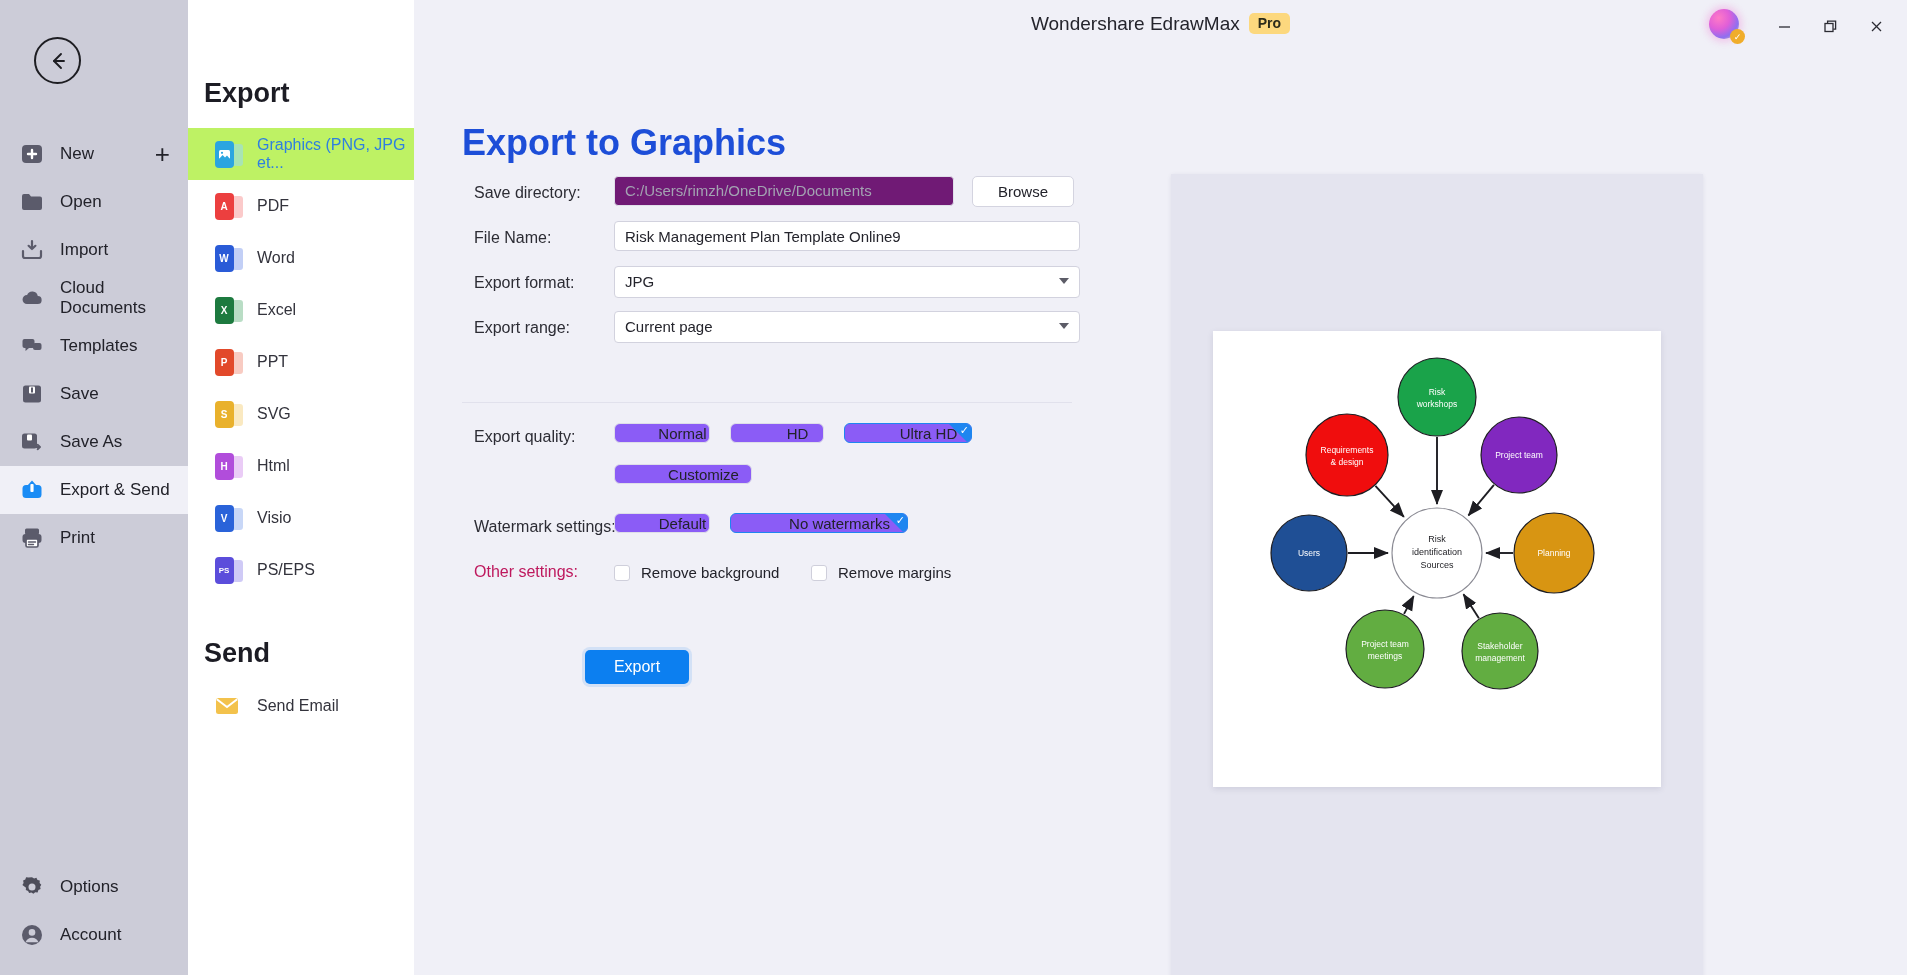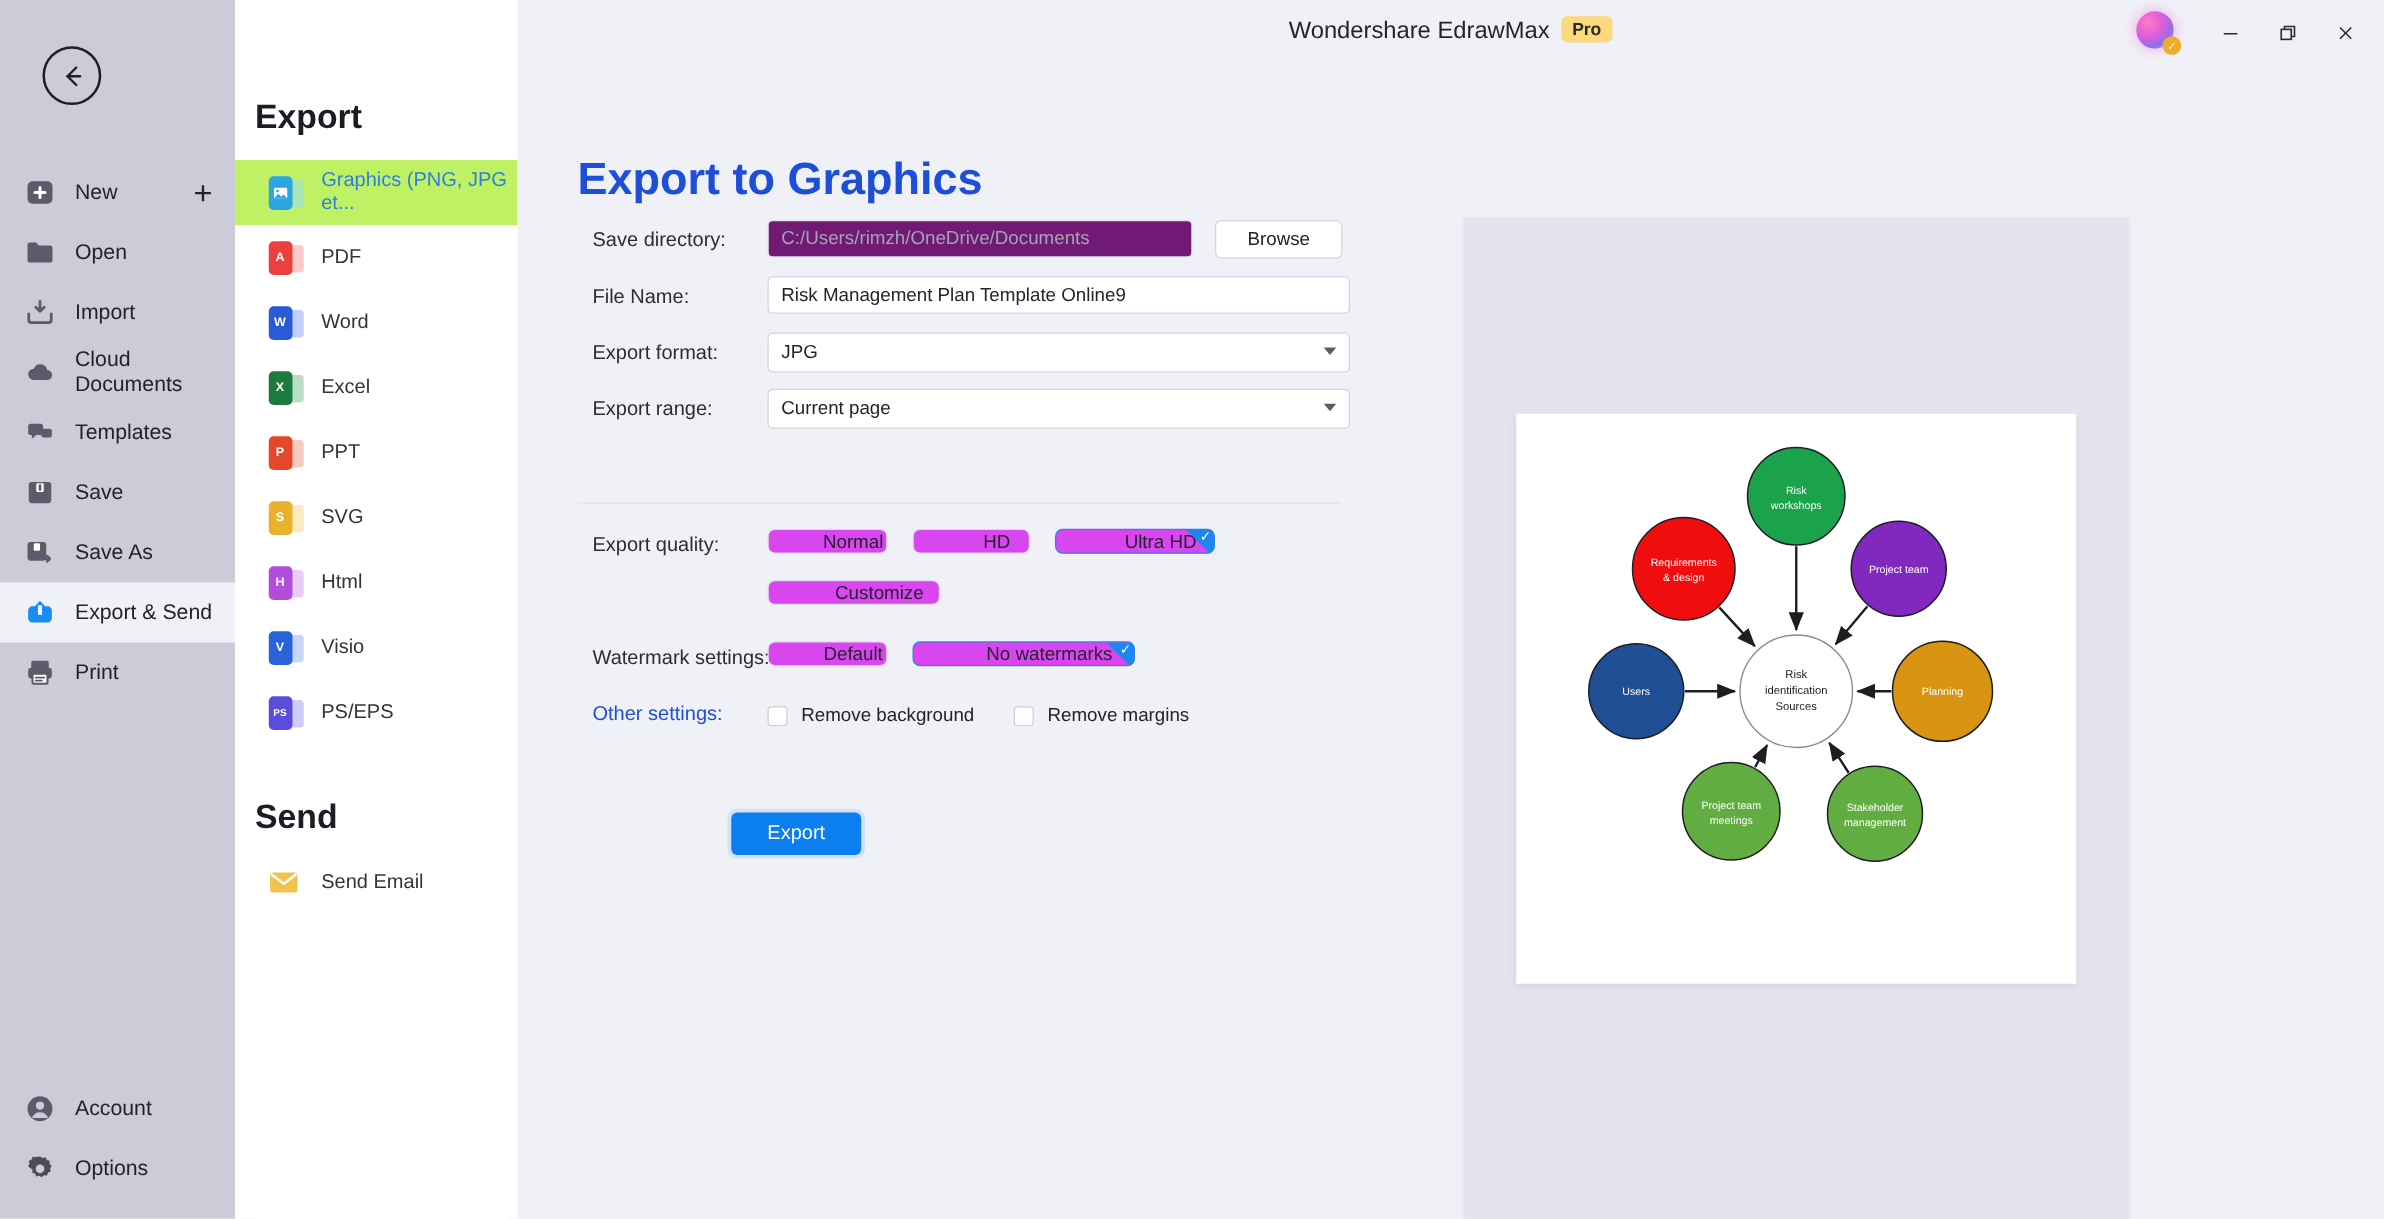--- a/index.html
+++ b/index.html
@@ -206,21 +206,21 @@
     border-top: 6px solid #5c5c67;
   }
 
   .divider {
     position: absolute; left: 48px; top: 350px;
     width: 610px; height: 1px; background: #e1e1ec;
   }
   .chip {
     position: relative; display: inline-flex; align-items: center; justify-content: center;
     height: 20px; border-radius: 6px;
-    background: #d946ef; border: 1px solid #dedee8;
+    background: #8b5cf6; border: 1px solid #dedee8;
     font-size: 15px; color: #22222a; cursor: pointer;
     font-family: "Liberation Sans", sans-serif;
     padding-left: 41px;
   }
   .chip.selected { border: 1px solid #1e86f0; overflow: hidden; }
   .chip .corner {
     position: absolute; right: 0; top: 0;
     width: 0; height: 0;
     border-top: 22px solid #1e86f0;
     border-left: 22px solid transparent;
@@ -376,35 +376,35 @@
             </svg>
         </span>
         <span>Print</span>
       </div>
     </div>
 
     <div class="rail-bottom">
       <div class="rail-item">
         <span class="ricon">
           <svg width="24" height="24" viewBox="0 0 24 24">
+              <path d="M12 2.2l2.1 1.2 2.3-.6 1.1 2.1 2.3.7-.2 2.4 1.7 1.7-1.2 2.1.5 2.3-2.2 1-.8 2.3-2.4-.2-1.8 1.6-2-1.2-2.3.5-1-2.2-2.3-.8.2-2.4L2.4 10l1.2-2 -.5-2.4 2.2-1 .8-2.3 2.4.2z" fill="#4d4d5a"></path>
+              <circle cx="12" cy="12" r="3.5" fill="#ccccd8"></circle>
+            </svg>
+        </span>
+        <span>Options</span>
+      </div>
+      <div class="rail-item">
+        <span class="ricon">
+          <svg width="24" height="24" viewBox="0 0 24 24">
               <circle cx="12" cy="12" r="10" fill="#5b5b6b"></circle>
               <circle cx="12" cy="9.4" r="3.3" fill="#ccccd8"></circle>
               <path d="M5.6 19.3a6.8 6.8 0 0112.8 0" fill="#ccccd8"></path>
             </svg>
         </span>
         <span>Account</span>
-      </div>
-      <div class="rail-item">
-        <span class="ricon">
-          <svg width="24" height="24" viewBox="0 0 24 24">
-              <path d="M12 2.2l2.1 1.2 2.3-.6 1.1 2.1 2.3.7-.2 2.4 1.7 1.7-1.2 2.1.5 2.3-2.2 1-.8 2.3-2.4-.2-1.8 1.6-2-1.2-2.3.5-1-2.2-2.3-.8.2-2.4L2.4 10l1.2-2 -.5-2.4 2.2-1 .8-2.3 2.4.2z" fill="#4d4d5a"></path>
-              <circle cx="12" cy="12" r="3.5" fill="#ccccd8"></circle>
-            </svg>
-        </span>
-        <span>Options</span>
       </div>
     </div>
   </div>
 
   <div class="menu-col">
     <div class="menu-title">Export</div>
 
     <div class="menu-list">
       <div class="menu-item active">
         <span class="micon">
@@ -639,21 +639,21 @@
     <div class="chip" style="position:absolute;left:200px;top:412px;width:138px">Customize</div>
 
     <div style="position:absolute;left:60px;top:466px;font-size:16px;color:#2c2c34">Watermark settings:</div>
     <div class="chip" style="position:absolute;left:200px;top:461px;width:96px">Default</div>
     <div class="chip selected" style="position:absolute;left:316px;top:461px;width:178px">
       <span>No watermarks</span>
       <span class="corner"></span>
       <span class="corner-tick">✓</span>
     </div>
 
-    <div style="position:absolute;left:60px;top:511px;font-size:16px;color:#1d4ed8">Other settings:</div>
+    <div style="position:absolute;left:60px;top:511px;font-size:16px;color:#be185d">Other settings:</div>
     <label class="cb-label" style="position:absolute;left:200px;top:512px">
       <span class="cbox"></span>
       <span>Remove background</span>
     </label>
     <label class="cb-label" style="position:absolute;left:397px;top:512px">
       <span class="cbox"></span>
       <span>Remove margins</span>
     </label>
 
     <button class="export-btn">Export</button>

